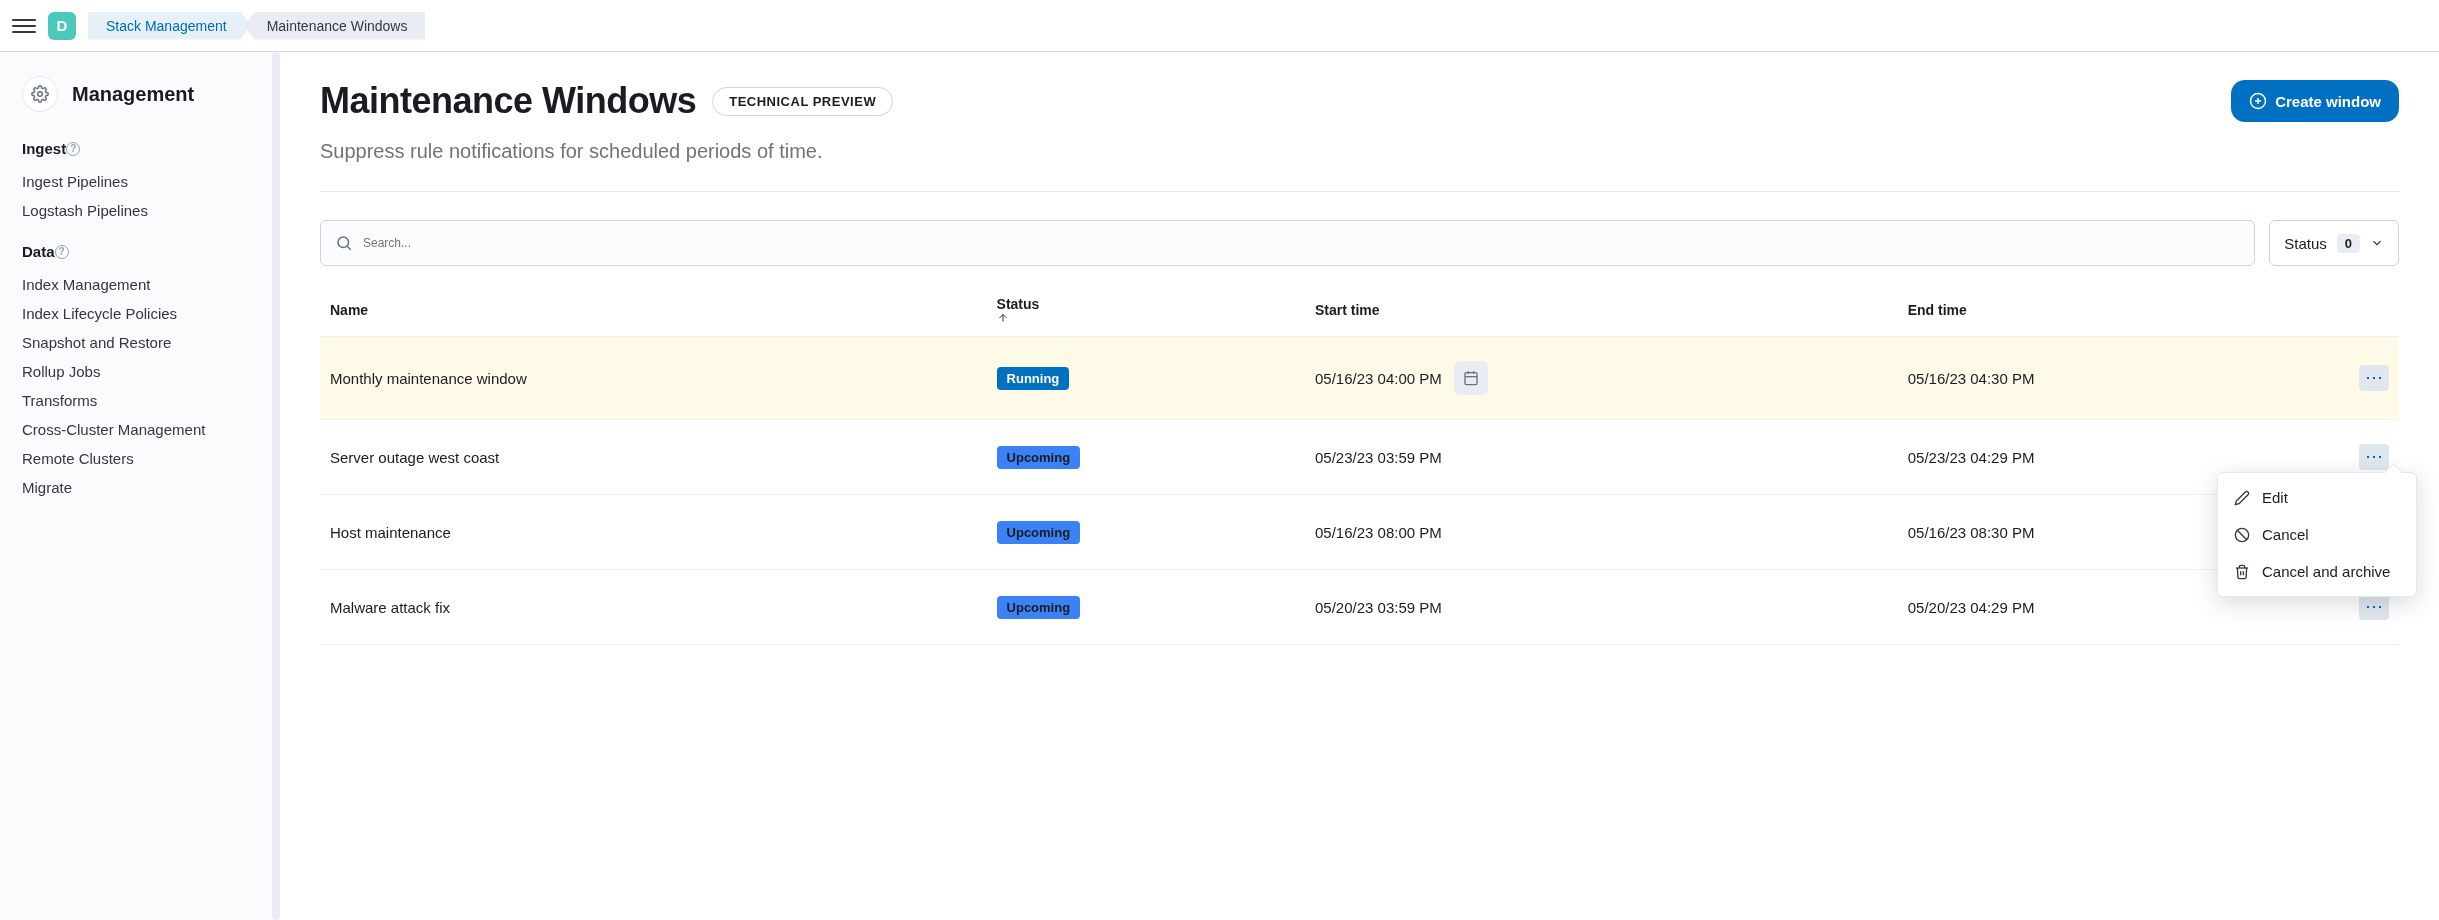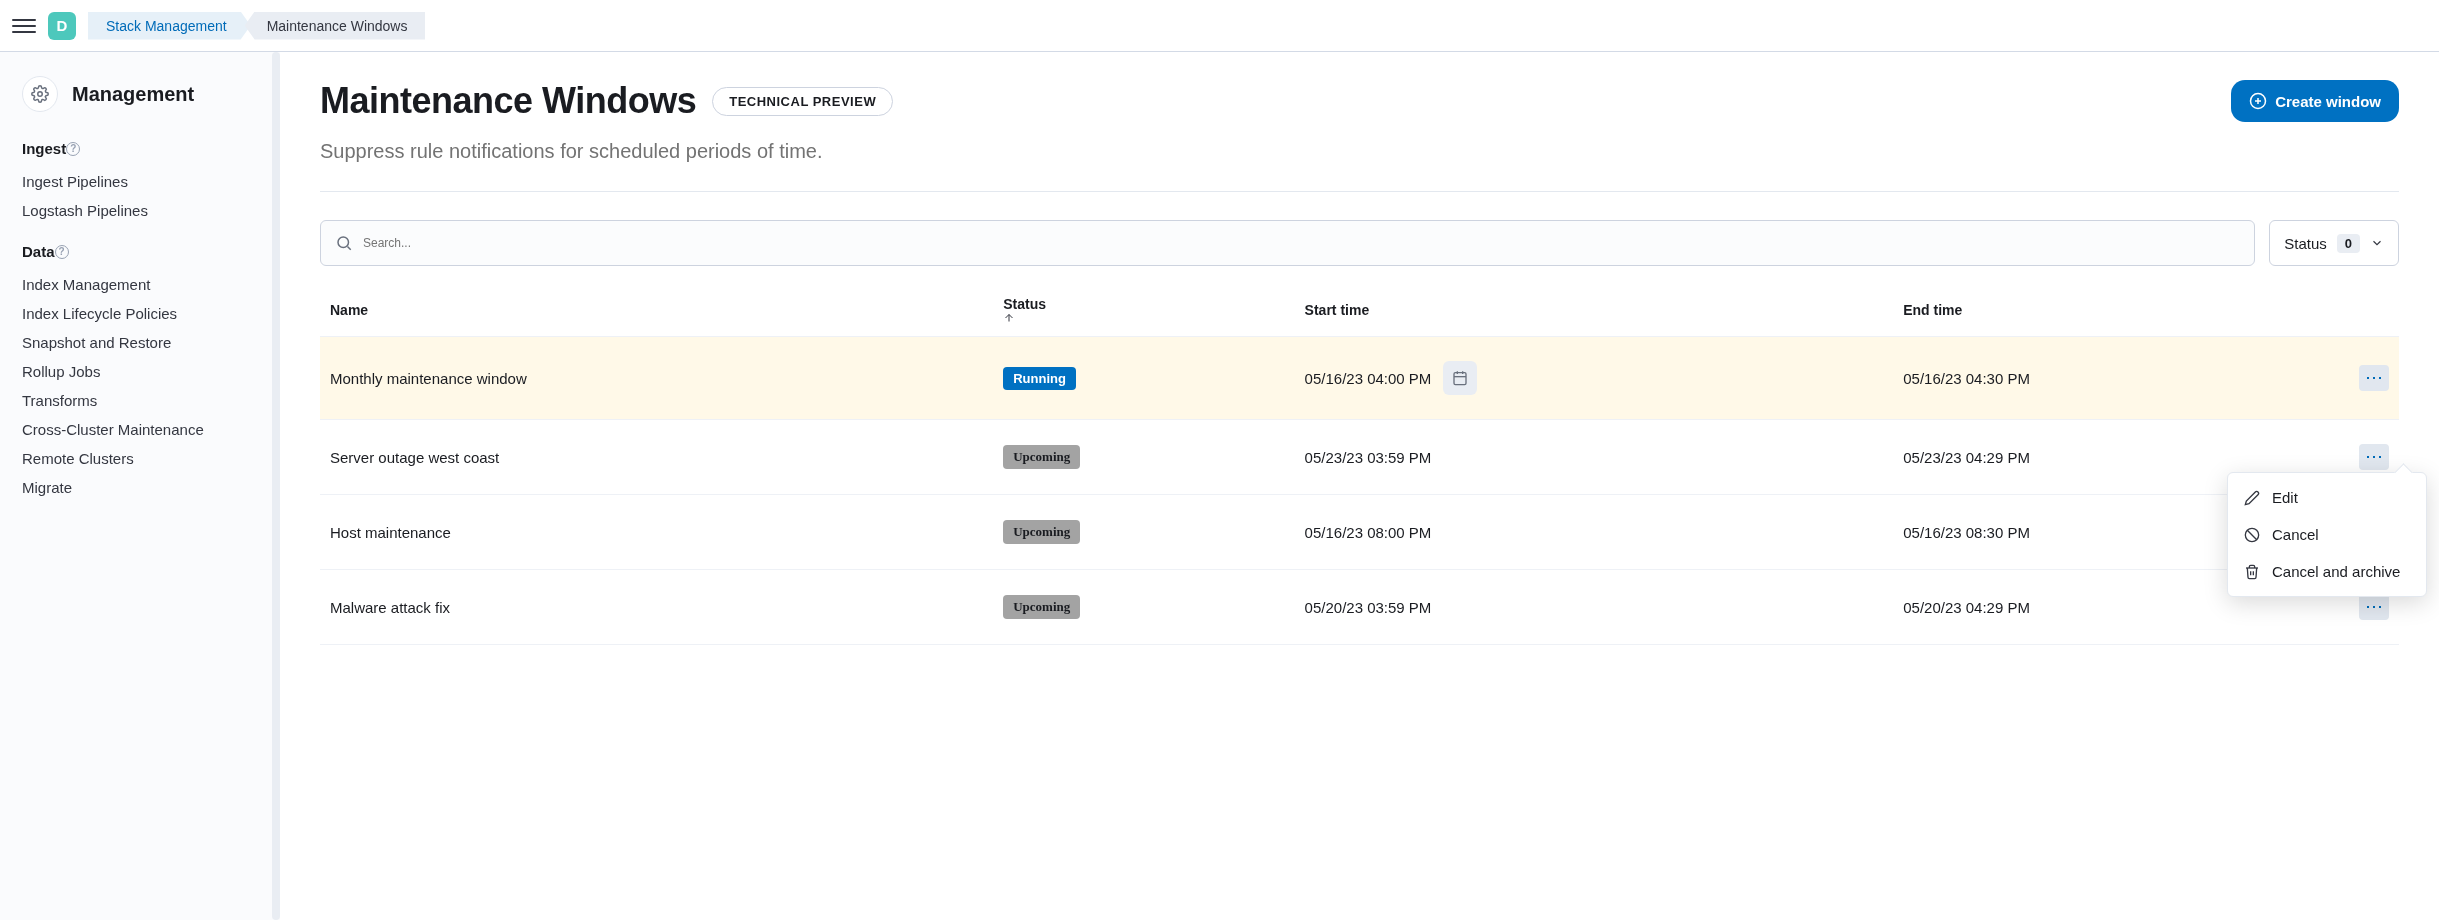--- a/index.html
+++ b/index.html
@@ -46,29 +46,29 @@
 .count-badge { background: #e9edf3; border-radius: 4px; padding: 2px 8px; font-size: 13px; font-weight: 600; }
 
 
 .tbl { width: 100%; border-collapse: collapse; }
 .tbl th { text-align: left; font-size: 14px; font-weight: 600; padding: 12px 10px; color: #1a1c21; }
 .tbl td { padding: 24px 10px; border-top: 1px solid #eef1f6; font-size: 15px; vertical-align: middle; }
 .tbl tbody tr:last-child td { border-bottom: 1px solid #eef1f6; }
 .row-highlight td { background: #fff9e8; }
 .status-pill { display: inline-block; padding: 4px 10px; border-radius: 4px; font-size: 13px; font-weight: 600; }
 .status-running { background: #0071c2; color: #fff; }
-.status-upcoming { background: #a3a3a3; color: #1a1c21; font-family: Liberation Serif, serif; }
+.status-upcoming { background: #3b82f6; color: #1a1c21; }
 .start-cell { display: flex; align-items: center; gap: 12px; }
 .cal-btn { width: 34px; height: 34px; border-radius: 6px; background: #e9edf3; display: flex; align-items: center; justify-content: center; cursor: pointer; }
 .row-actions { width: 40px; text-align: right; }
 .dots-btn { width: 30px; height: 26px; border-radius: 4px; background: #e1e7ef; display: inline-flex; align-items: center; justify-content: center; cursor: pointer; }
 .sort-arrow { margin-left: 4px; }
 
 
-.popover { position: absolute; right: 12px; top: 420px; width: 200px; background: #fff; border: 1px solid #e3e8ef; border-radius: 6px; box-shadow: 0 6px 24px rgba(0,0,0,0.15); padding: 6px 0; z-index: 100; }
+.popover { position: absolute; right: 22px; top: 420px; width: 200px; background: #fff; border: 1px solid #e3e8ef; border-radius: 6px; box-shadow: 0 6px 24px rgba(0,0,0,0.15); padding: 6px 0; z-index: 100; }
 .popover-item { display: flex; align-items: center; gap: 12px; padding: 10px 16px; font-size: 15px; cursor: pointer; }
 .popover::before { content: ""; position: absolute; top: -7px; right: 16px; width: 12px; height: 12px; background: #fff; border-left: 1px solid #e3e8ef; border-top: 1px solid #e3e8ef; transform: rotate(45deg); }
 
 svg { display: block; }
 </style>
 </head>
 <body>
 
 <div class="topbar">
   <div class="hamburger">
@@ -105,21 +105,21 @@
           <div class="nav-item">Logstash Pipelines</div>
           <div class="nav-section-title">
             <span>Data</span>
             <span class="help-icon">?</span>
           </div>
           <div class="nav-item">Index Management</div>
           <div class="nav-item">Index Lifecycle Policies</div>
           <div class="nav-item">Snapshot and Restore</div>
           <div class="nav-item">Rollup Jobs</div>
           <div class="nav-item">Transforms</div>
-          <div class="nav-item">Cross-Cluster Maintenance</div>
+          <div class="nav-item">Cross-Cluster Management</div>
           <div class="nav-item">Remote Clusters</div>
           <div class="nav-item">Migrate</div>
         </div>
     </div>
   </div>
 
   <div class="main" style="position:relative">
     <div class="main-inner">
       <div class="page-header">
         <div class="title-row">

